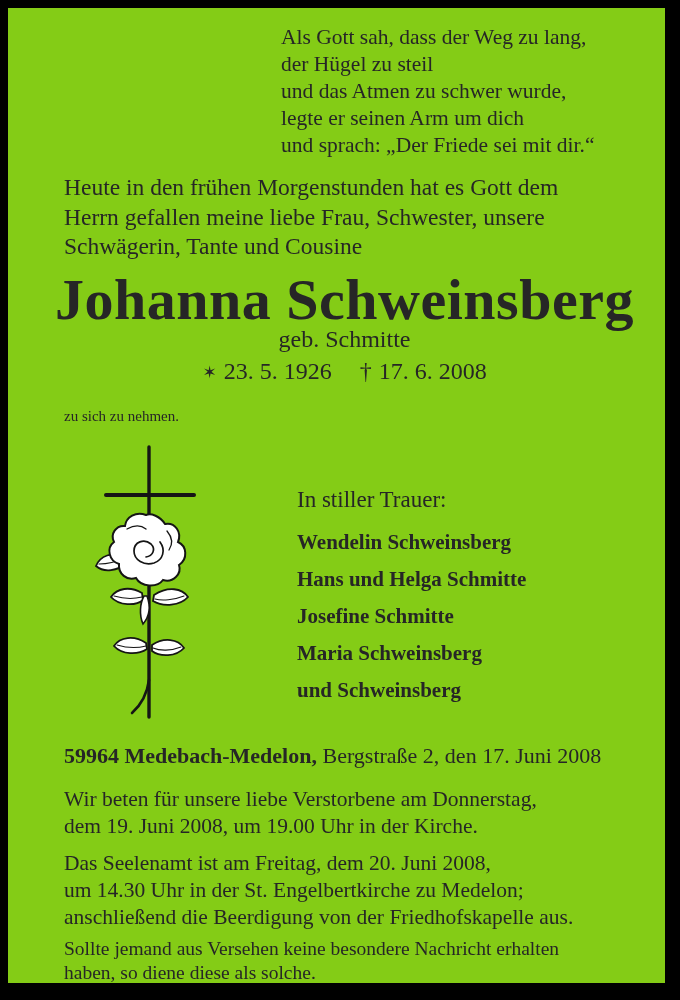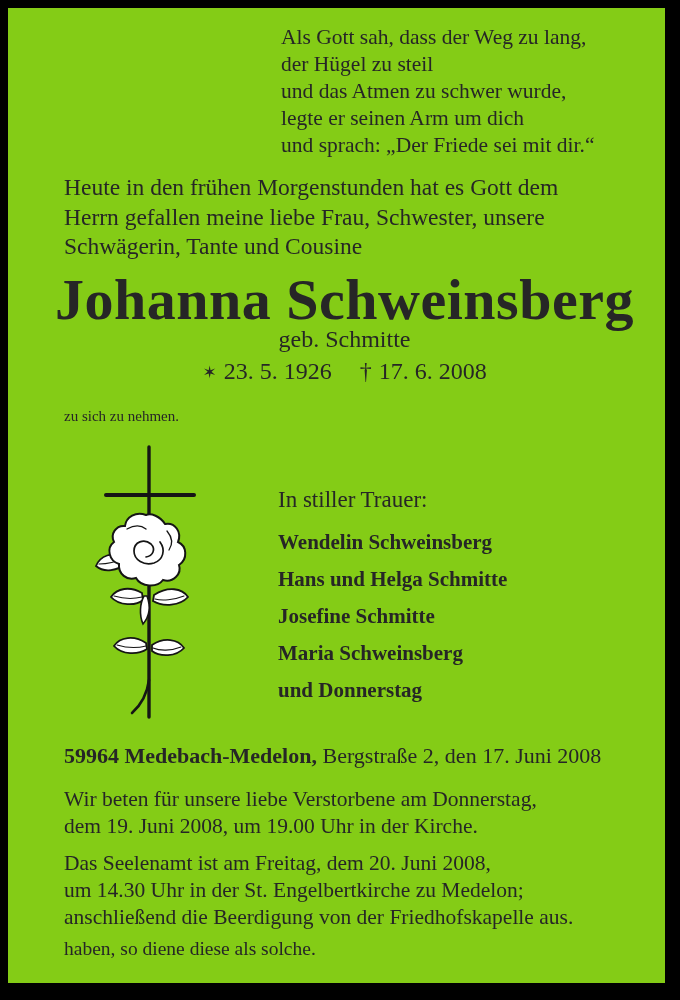--- a/index.html
+++ b/index.html
@@ -76,21 +76,21 @@
     margin-top:6px;
     height:302px;
   }
   .cross-rose{
     position:absolute;
     left:70px;top:9px;
     width:110px;height:280px;
   }
   .trauer-col{
     position:absolute;
-    left:254px;top:50px;font-family:Liberation Serif, serif;
+    left:273px;top:50px;font-family:Liberation Serif, serif;
   }
   .trauer-label{
     font-size:23px;
     line-height:28px;
   }
   .mourners{
     margin-top:10px;
     font-size:21px;
     font-weight:bold;
     line-height:37px;
@@ -177,37 +177,38 @@
       </g>
     </svg>
 
     <div class="trauer-col">
       <div class="trauer-label">In stiller Trauer:</div>
       <div class="mourners">
         <span class="line">Wendelin Schweinsberg</span>
         <span class="line">Hans und Helga Schmitte</span>
         <span class="line">Josefine Schmitte</span>
         <span class="line">Maria Schweinsberg</span>
-        <span class="line">und Donnerstag</span>
+        <span class="line">und Schweinsberg</span>
       </div>
     </div>
   </div>
 
   <div class="address">
     <span class="bold">59964 Medebach-Medelon,</span><span> Bergstraße 2, den 17. Juni 2008</span>
   </div>
 
   <div class="para">
     <span class="line">Wir beten für unsere liebe Verstorbene am Donnerstag,</span>
     <span class="line">dem 19. Juni 2008, um 19.00 Uhr in der Kirche.</span>
   </div>
 
   <div class="para second">
     <span class="line">Das Seelenamt ist am Freitag, dem 20. Juni 2008,</span>
     <span class="line">um 14.30 Uhr in der St. Engelbertkirche zu Medelon;</span>
     <span class="line">anschließend die Beerdigung von der Friedhofskapelle aus.</span>
   </div>
 
   <div class="note">
+    <span class="line">Sollte jemand aus Versehen keine besondere Nachricht erhalten</span>
     <span class="line">haben, so diene diese als solche.</span>
   </div>
 
 </div>
 
 </body></html>

